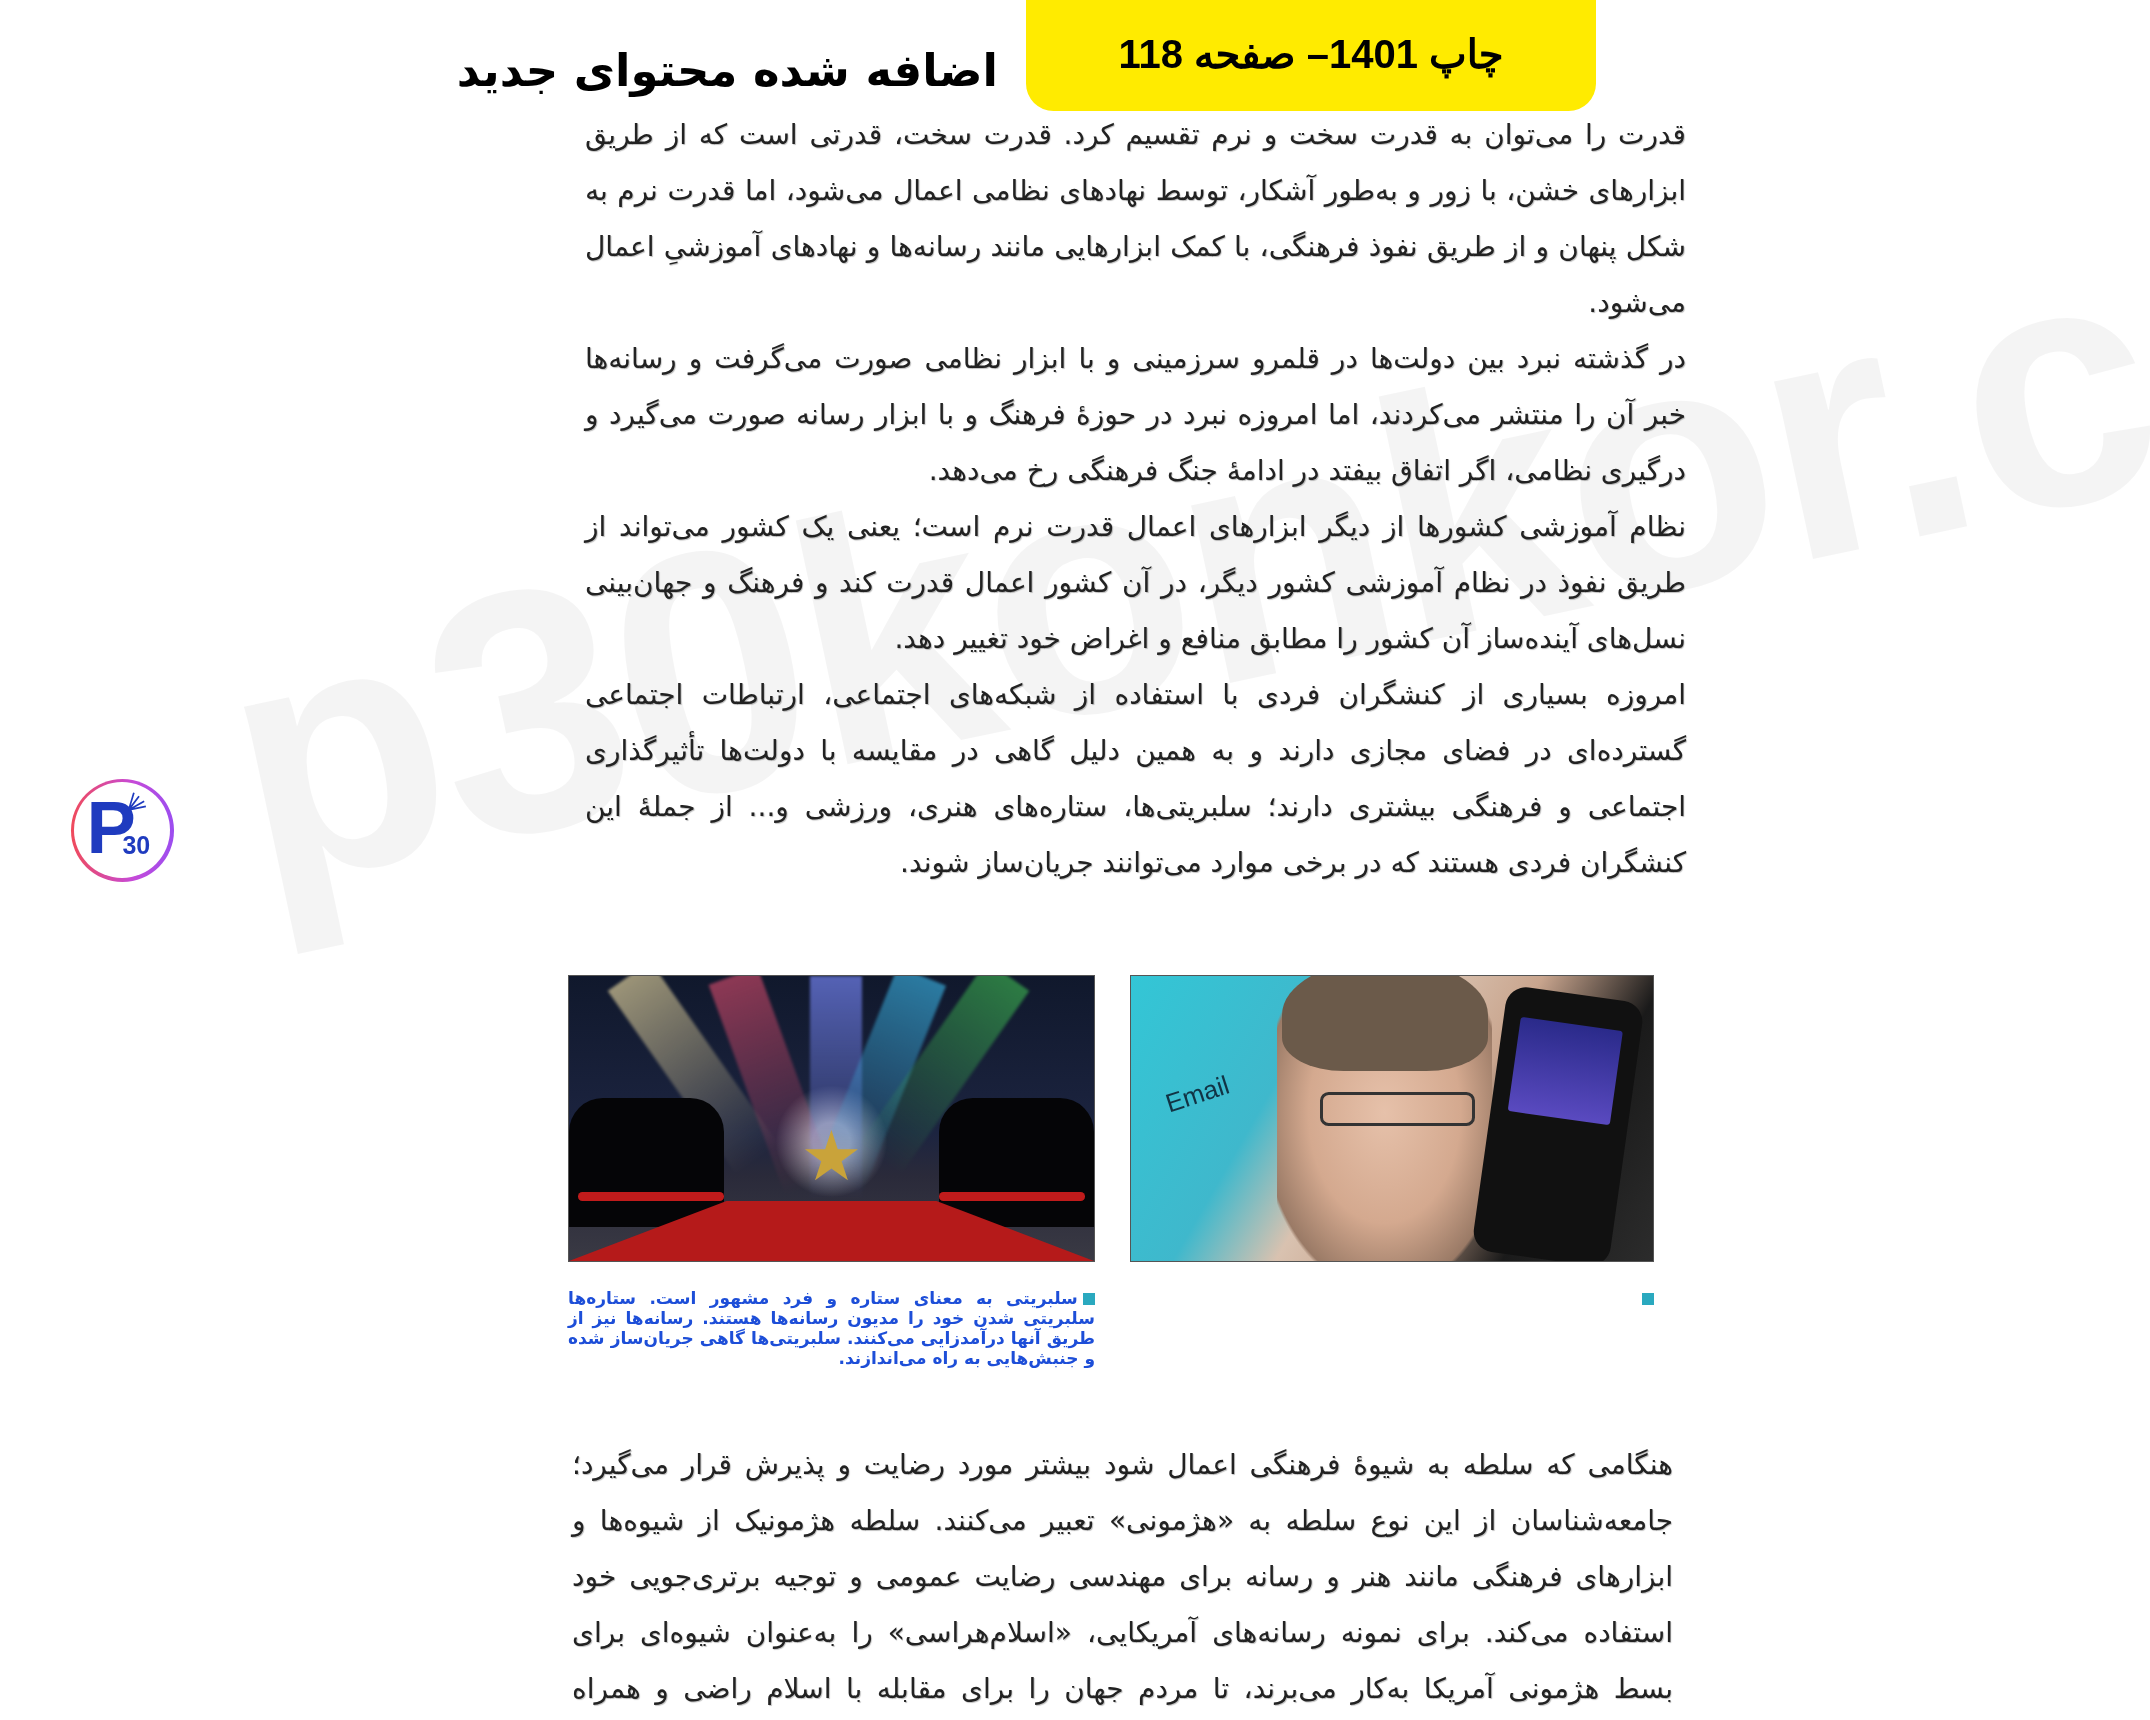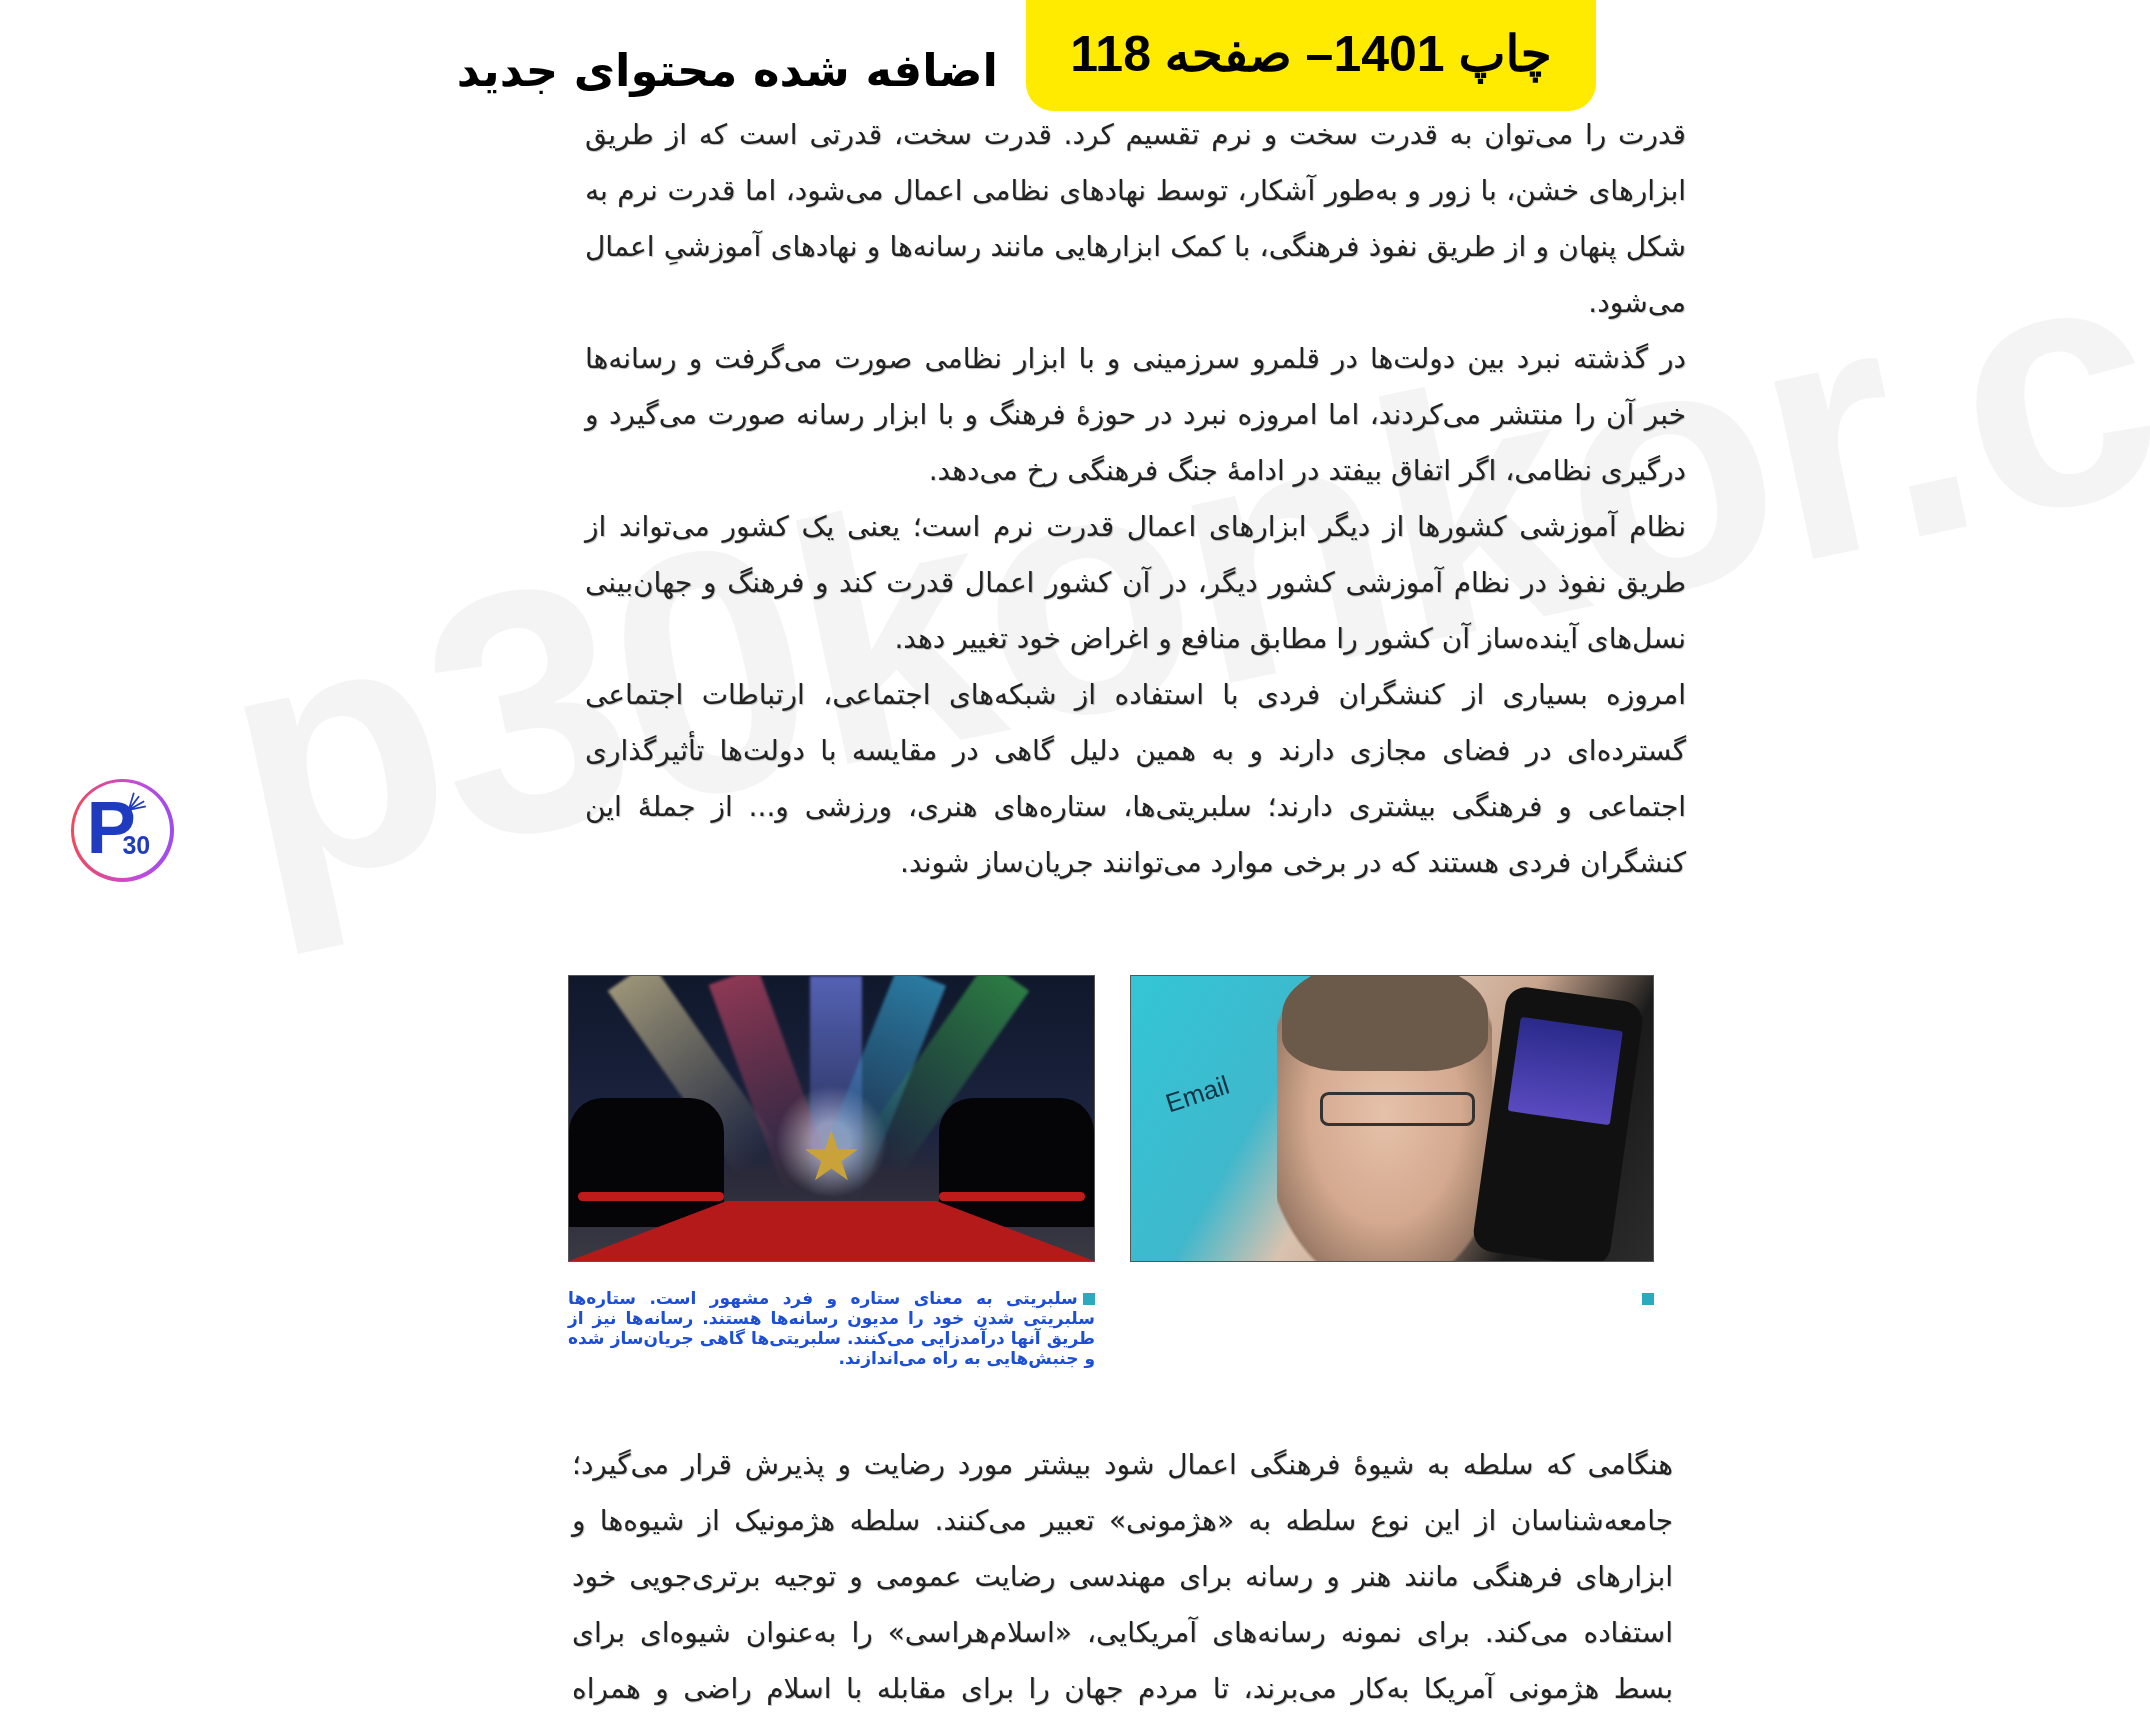--- a/index.html
+++ b/index.html
@@ -60,21 +60,21 @@
       border-radius: 0 0 27.5px 27.5px;
       z-index: 2;
       display: flex;
       align-items: center;
       justify-content: center;
     }
     .badge span {
       direction: rtl;
       font-family: "Liberation Sans", sans-serif;
       font-weight: bold;
-      font-size: 50px;
+      font-size: 40px;
       color: #000000;
       white-space: nowrap;
     }
     .logo {
       position: absolute;
       left: 71px;
       top: 779px;
       width: 96px;
       height: 96px;
       border-radius: 50%;

